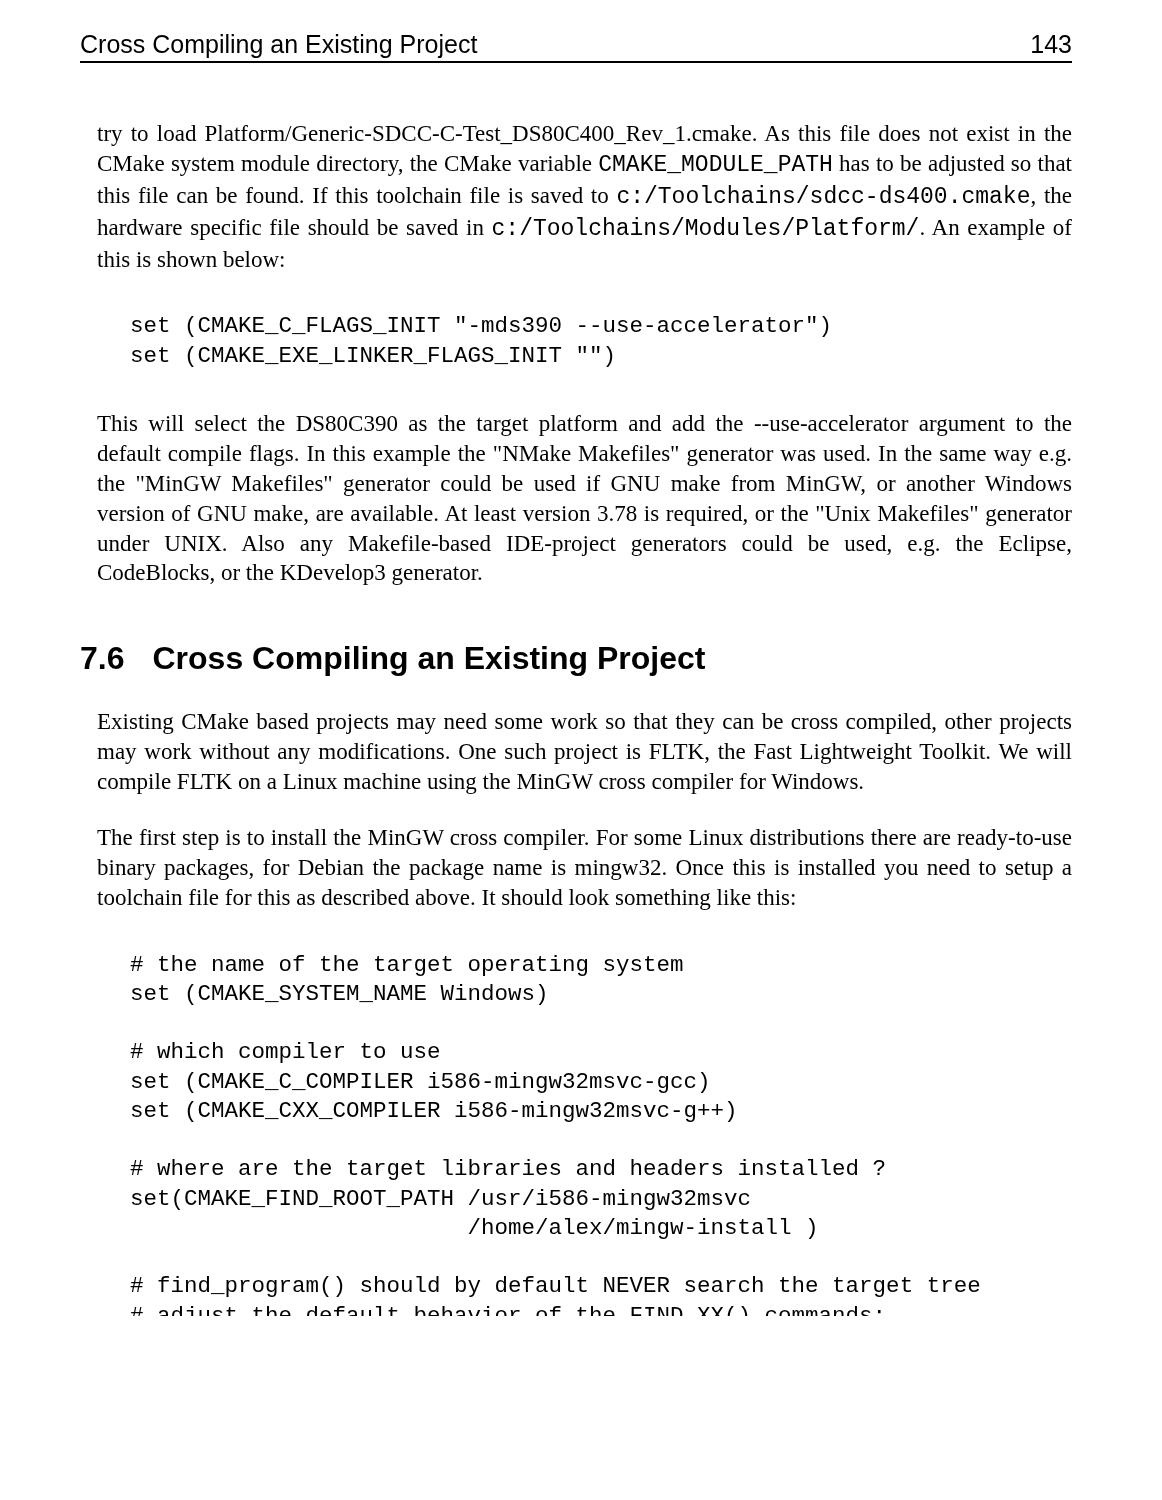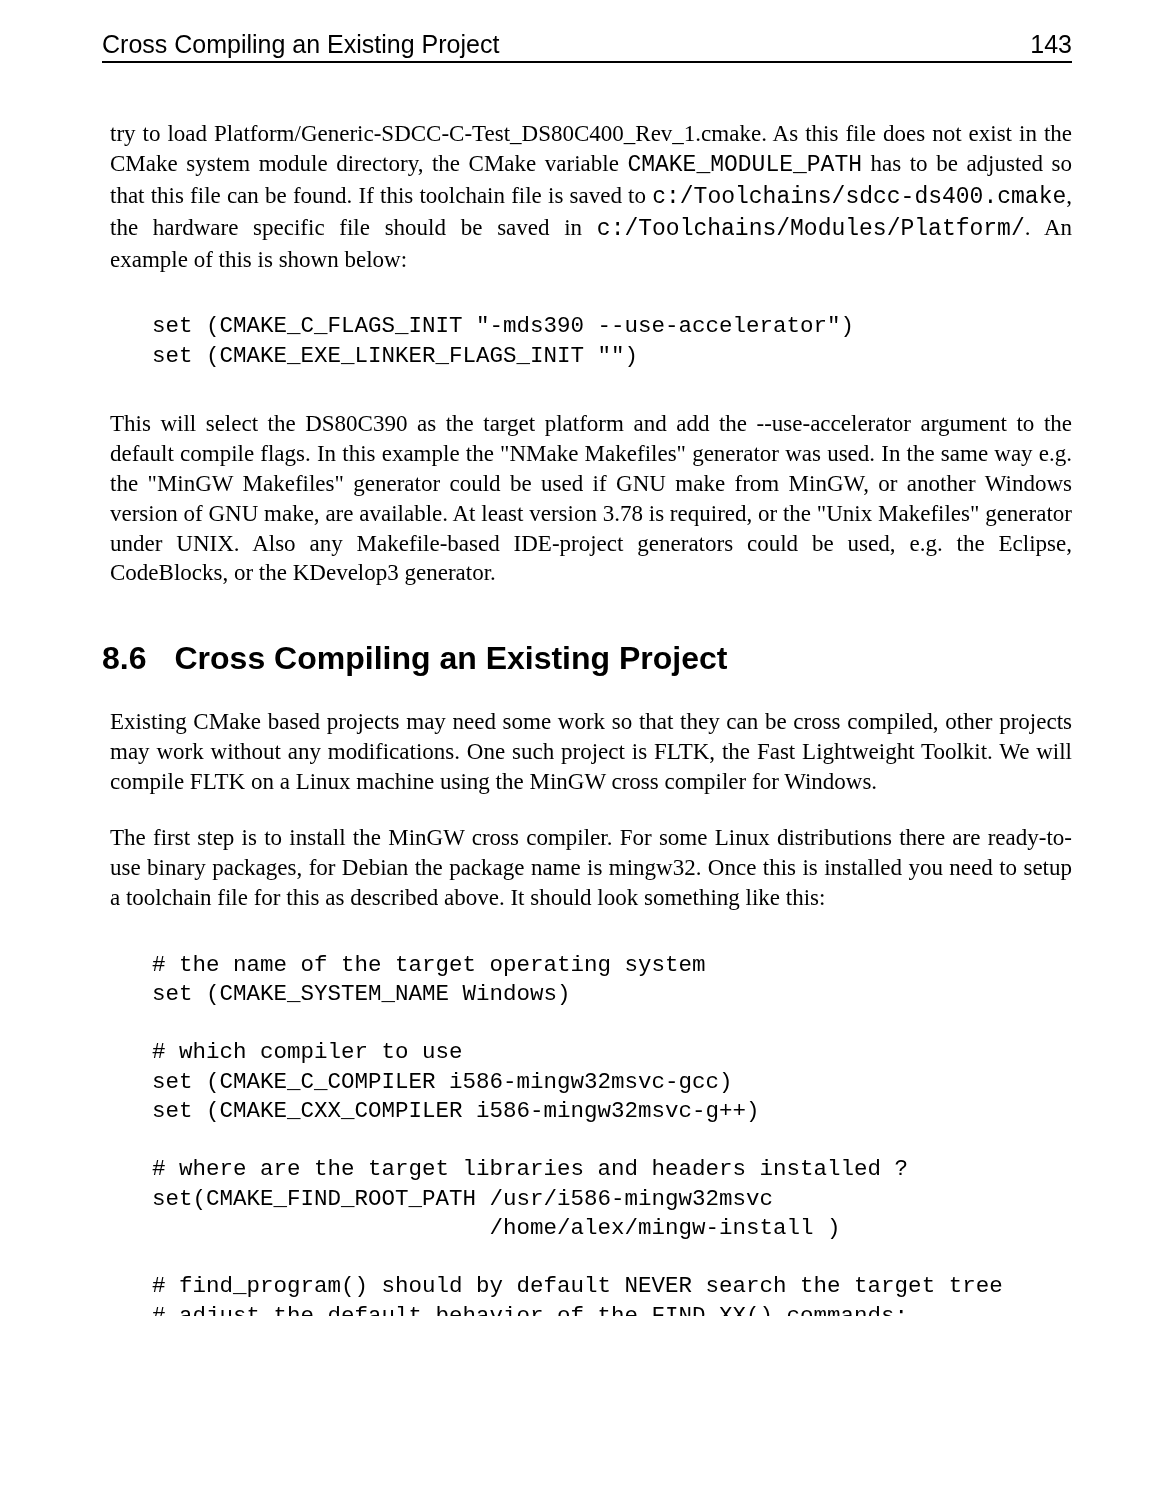--- a/index.html
+++ b/index.html
@@ -6,21 +6,21 @@
     margin: 0;
     padding: 0;
     background: #ffffff;
     font-family: "Times New Roman", Times, serif;
     color: #000000;
   }
   .page {
     width: 1162px;
     height: 1316px;
     box-sizing: border-box;
-    padding: 30px 90px 40px 102px;
+    padding: 30px 90px 40px 80px;
     position: relative;
   }
   .header-row {
     display: flex;
     justify-content: space-between;
     align-items: baseline;
     border-bottom: 2px solid #000;
     padding-bottom: 2px;
     margin-bottom: 56px;
   }
@@ -30,21 +30,21 @@
   }
   .header-page {
     font-size: 25px;
     font-family: Arial, Helvetica, sans-serif;
     margin-left: 8px;
   }
   .body-text {
     font-size: 23px;
     line-height: 1.30;
     text-align: justify;
-    margin: 0 0 26px 8px;
+    margin: 0 0 26px 17px;
   }
   .mono {
     font-family: "Courier New", Courier, monospace;
   }
   .code-block {
     font-family: "Courier New", Courier, monospace;
     font-size: 22.5px;
     line-height: 1.30;
     white-space: pre;
     margin: 38px 0 38px 50px;
@@ -74,21 +74,21 @@
   <p class="body-text">
     <span>try to load Platform/Generic-SDCC-C-Test_DS80C400_Rev_1.cmake. As this file does not exist in the CMake system module directory, the CMake variable </span><span class="mono">CMAKE_MODULE_PATH</span><span> has to be adjusted so that this file can be found. If this toolchain file is saved to </span><span class="mono">c:/Toolchains/sdcc-ds400.cmake</span><span>, the hardware specific file should be saved in </span><span class="mono">c:/Toolchains/Modules/Platform/</span><span>. An example of this is shown below:</span>
   </p>
 
   <span class="code-block">set (CMAKE_C_FLAGS_INIT "-mds390 --use-accelerator")
 set (CMAKE_EXE_LINKER_FLAGS_INIT "")</span>
 
   <p class="body-text">This will select the DS80C390 as the target platform and add the --use-accelerator argument to the default compile flags. In this example the "NMake Makefiles" generator was used. In the same way e.g. the "MinGW Makefiles" generator could be used if GNU make from MinGW, or another Windows version of GNU make, are available. At least version 3.78 is required, or the "Unix Makefiles" generator under UNIX. Also any Makefile-based IDE-project generators could be used, e.g. the Eclipse, CodeBlocks, or the KDevelop3 generator.</p>
 
   <h2 class="section-heading">
-    <span class="num">8.6</span><span>Cross Compiling an Existing Project</span>
+    <span class="num">7.6</span><span>Cross Compiling an Existing Project</span>
   </h2>
 
   <p class="body-text">Existing CMake based projects may need some work so that they can be cross compiled, other projects may work without any modifications. One such project is FLTK, the Fast Lightweight Toolkit. We will compile FLTK on a Linux machine using the MinGW cross compiler for Windows.</p>
 
   <p class="body-text">The first step is to install the MinGW cross compiler. For some Linux distributions there are ready-to-use binary packages, for Debian the package name is mingw32. Once this is installed you need to setup a toolchain file for this as described above. It should look something like this:</p>
 
   <span class="code-block"># the name of the target operating system
 set (CMAKE_SYSTEM_NAME Windows)
 
 # which compiler to use

